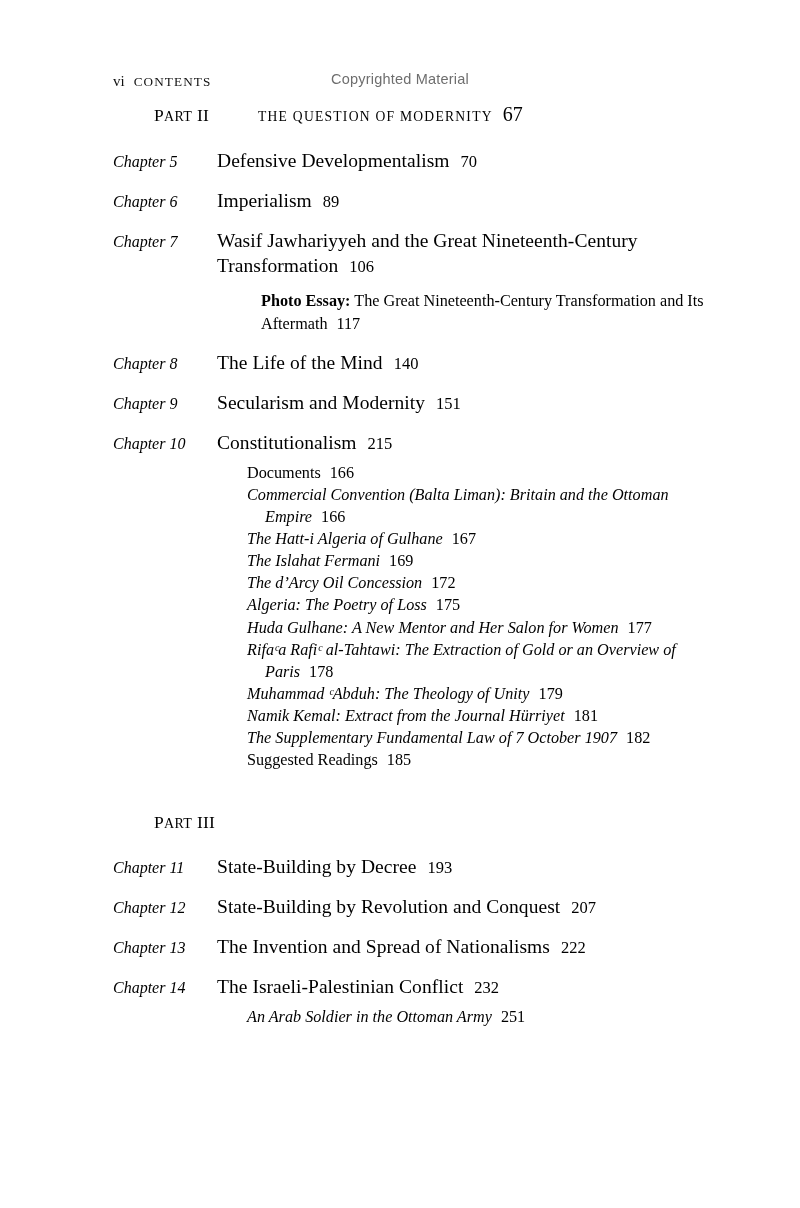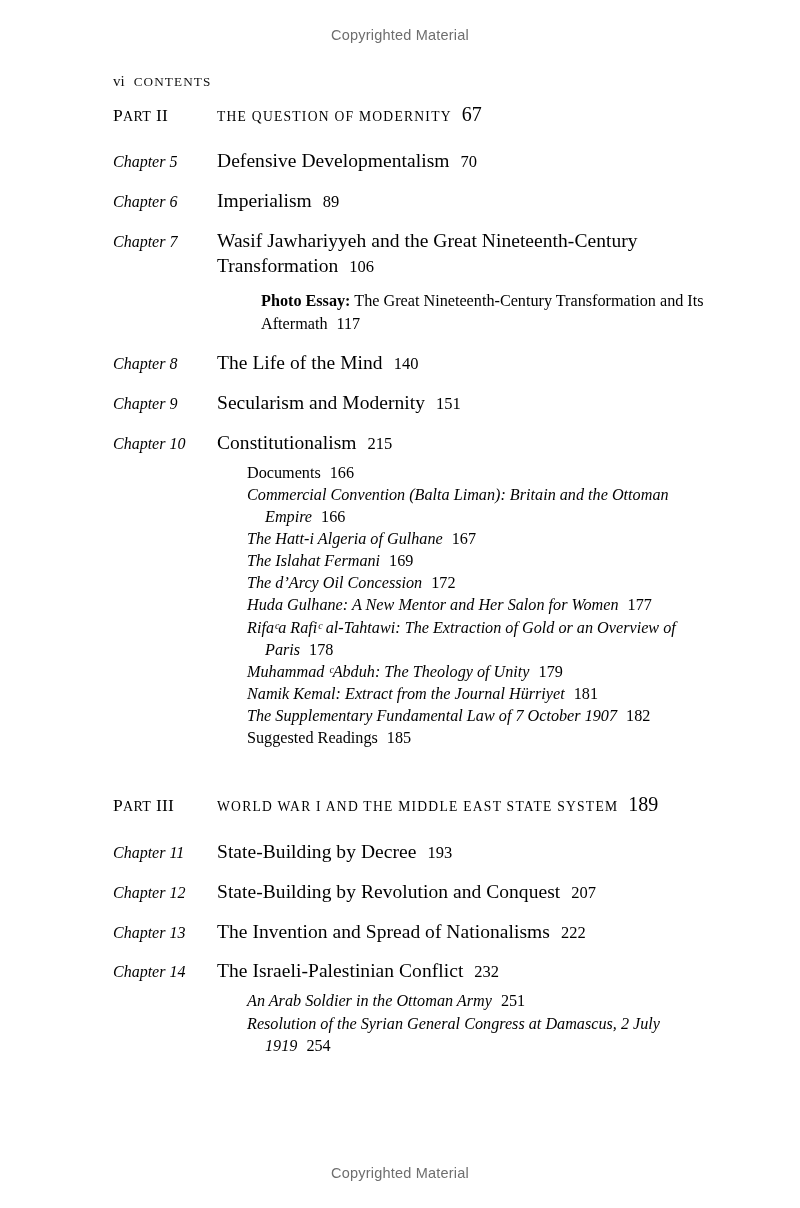--- a/index.html
+++ b/index.html
@@ -20,20 +20,21 @@
   
   .watermark {
     position: absolute;
     left: 0;
     width: 800px;
     text-align: center;
     font-family: "Liberation Sans", "DejaVu Sans", sans-serif;
     font-size: 14.5px;
     color: #6e6e6e;
     letter-spacing: 0.2px;
+    margin-top: 44px;
   }
   .watermark.top { top: 27px; }
   .watermark.bottom { top: 1165px; }
 
   
   .running-head {
     position: absolute;
     left: 113px;
     top: 73px;
     font-size: 15px;
@@ -67,20 +68,21 @@
     font-style: italic;
     font-size: 16px;
     line-height: 1.34;
     color: #000;
     white-space: nowrap;
   }
   .label.part {
     font-style: normal;
     font-size: 17.5px;
     letter-spacing: 0.2px;
+    margin-left: 41px;
   }
   .label.part .pw {
     font-size: 17.5px;
   }
   .label.part .pw-small {
     font-size: 14px;
     letter-spacing: 0.4px;
   }
 
   .body-col {
@@ -217,35 +219,33 @@
         <div class="chap-title"><span>Constitutionalism</span><span class="pn">215</span></div>
       </div>
     </div>
 
     <div class="sublist">
       <div class="sub-item roman"><span class="txt">Documents</span><span class="pn">166</span></div>
       <div class="sub-item"><span class="txt">Commercial Convention (Balta Liman): Britain and the Ottoman Empire</span><span class="pn">166</span></div>
       <div class="sub-item"><span class="txt">The Hatt-i Algeria of Gulhane</span><span class="pn">167</span></div>
       <div class="sub-item"><span class="txt">The Islahat Fermani</span><span class="pn">169</span></div>
       <div class="sub-item"><span class="txt">The d’Arcy Oil Concession</span><span class="pn">172</span></div>
+      <div class="sub-item"><span class="txt">Algeria: The Poetry of Loss</span><span class="pn">175</span></div>
       <div class="sub-item"><span class="txt">Huda Gulhane: A New Mentor and Her Salon for Women</span><span class="pn">177</span></div>
       <div class="sub-item"><span class="txt">Rifaᶜa Rafiᶜ al-Tahtawi: The Extraction of Gold or an Overview of Paris</span><span class="pn">178</span></div>
       <div class="sub-item"><span class="txt">Muhammad ᶜAbduh: The Theology of Unity</span><span class="pn">179</span></div>
       <div class="sub-item"><span class="txt">Namik Kemal: Extract from the Journal Hürriyet</span><span class="pn">181</span></div>
       <div class="sub-item"><span class="txt">The Supplementary Fundamental Law of 7 October 1907</span><span class="pn">182</span></div>
       <div class="sub-item roman"><span class="txt">Suggested Readings</span><span class="pn">185</span></div>
     </div>
 
     <div class="gap-part"></div>
 
     <div class="entry row-part">
       <div class="label part"><span class="pw">P</span><span class="pw-small">ART</span> <span class="pw">III</span></div>
-      <div class="body-col">
-        <div class="part-title"><span>WORLD WAR I AND THE MIDDLE EAST STATE SYSTEM</span><span class="pn">189</span></div>
-      </div>
     </div>
 
     <div class="entry row-chapter">
       <div class="label">Chapter 11</div>
       <div class="body-col">
         <div class="chap-title"><span>State-Building by Decree</span><span class="pn">193</span></div>
       </div>
     </div>
 
     <div class="entry row-chapter">
@@ -264,20 +264,19 @@
 
     <div class="entry row-chapter tight">
       <div class="label">Chapter 14</div>
       <div class="body-col">
         <div class="chap-title"><span>The Israeli-Palestinian Conflict</span><span class="pn">232</span></div>
       </div>
     </div>
 
     <div class="sublist">
       <div class="sub-item"><span class="txt">An Arab Soldier in the Ottoman Army</span><span class="pn">251</span></div>
-      <div class="sub-item"><span class="txt">Resolution of the Syrian General Congress at Damascus, 2 July 1919</span><span class="pn">254</span></div>
     </div>
 
   </div>
 
   <div class="watermark bottom">Copyrighted Material</div>
 
 </div>
 
 </body></html>

